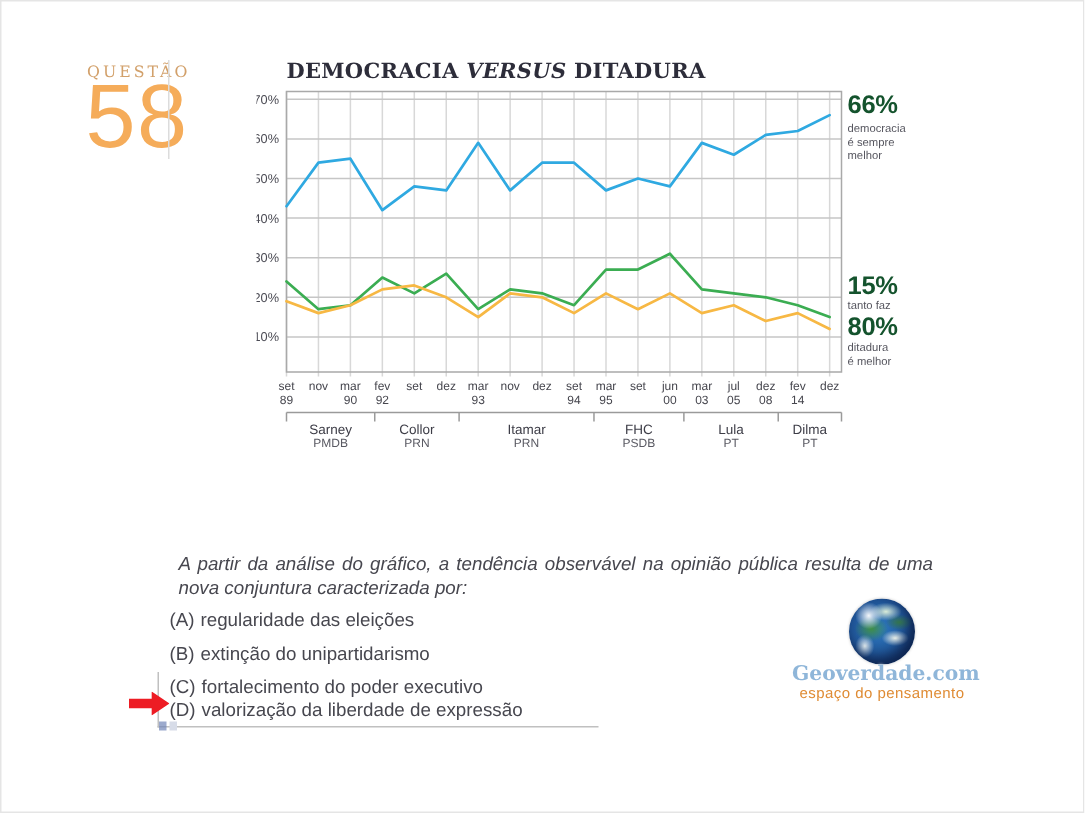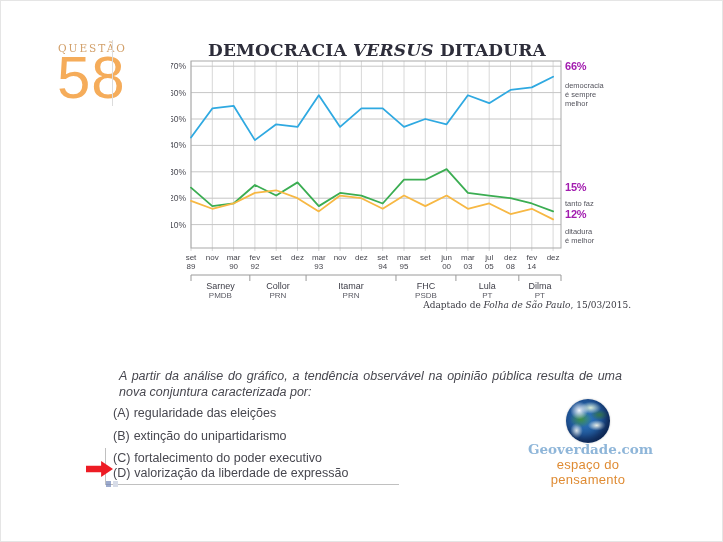--- a/index.html
+++ b/index.html
@@ -5,27 +5,27 @@
   html,body{margin:0;padding:0;background:#fff;}
   .slide{position:relative;width:723px;height:542px;background:#fff;border:1px solid #e5e5e5;
          font-family:"Liberation Sans",sans-serif;overflow:hidden;box-sizing:border-box;}
   
   .q-label{position:absolute;left:57px;top:41px;font-family:"DejaVu Serif",serif;font-size:10.5px;
            letter-spacing:2px;color:#D2A06A;}
   .q-number{position:absolute;left:56px;top:47px;font-size:60px;line-height:1;color:#F5AC5A;
             font-family:"Liberation Sans",sans-serif;letter-spacing:1px;}
   .q-divider{position:absolute;left:111px;top:39px;width:1px;height:66px;background:#dcdcdc;}
   
-  .chart-title{position:absolute;left:190px;top:39px;width:372px;text-align:center;
-               font-family:"DejaVu Serif",serif;font-weight:bold;font-size:17px;color:#2D2D3A;letter-spacing:.2px;}
+  .chart-title{position:absolute;left:190px;top:39px;width:372px;text-align:left;
+               font-family:"DejaVu Serif",serif;font-weight:bold;font-size:14px;color:#2D2D3A;letter-spacing:.2px;}
   .chart-title .it{font-style:italic;}
   svg.chart{position:absolute;left:170px;top:55px;}
   svg.chart text{font-family:"Liberation Sans",sans-serif;}
   .endlabels{position:absolute;left:564px;top:55px;width:72px;height:200px;}
-  .end-big{position:absolute;left:0;font-size:11px;font-weight:700;color:#a21caf;letter-spacing:-.2px;}
+  .end-big{position:absolute;left:0;font-size:17px;font-weight:700;color:#14532d;letter-spacing:-.2px;}
   .end-small{position:absolute;left:0;font-size:7.5px;line-height:9px;color:#55555e;}
   .source{position:absolute;left:360px;top:299px;width:270px;text-align:right;
           font-family:"DejaVu Serif",serif;font-size:9px;color:#3a3a42;}
   
   .para{position:absolute;left:118px;width:503px;margin:0;font-size:12.5px;line-height:15.6px;
         color:#47474f;text-align:justify;}
   .p1{top:317px;} .p2{top:368px;font-style:italic;}
   .options{position:absolute;left:112px;top:404px;width:400px;height:95px;font-size:12.5px;color:#47474f;}
   .opt{position:absolute;left:0;white-space:nowrap;text-align:center;}
   .opt .k{margin-right:4px;}
@@ -43,21 +43,21 @@
       radial-gradient(ellipse 15px 11px at 34% 46%, #3f8f47 0%, rgba(63,143,71,0) 75%),
       radial-gradient(ellipse 12px 7px at 70% 60%, #ecf2ec 0%, rgba(236,242,236,0) 75%),
       radial-gradient(ellipse 9px 11px at 24% 72%, #dfe9ee 0%, rgba(223,233,238,0) 70%),
       radial-gradient(ellipse 12px 7px at 76% 36%, #35764d 0%, rgba(53,118,77,0) 75%),
       radial-gradient(circle at 45% 45%, #2e7bc4 0%, #1d4e8f 60%, #0d2c5e 100%);
     box-shadow: inset -4px -5px 7px rgba(0,0,25,.45), 0 0 2px rgba(0,0,0,.25);}
   .logo-site{position:absolute;left:527px;top:440px;width:120px;text-align:center;
       font-family:"DejaVu Serif",serif;font-weight:bold;font-size:13.5px;color:#8FB6D9;
       text-shadow:0 0 2px rgba(255,255,255,.9);}
   .logo-tag{position:absolute;left:527px;top:456px;width:120px;text-align:center;
-      font-size:13px;letter-spacing:.3px;color:#DF8B33;}
+      font-size:10px;letter-spacing:.3px;color:#DF8B33;}
 </style>
 </head>
 <body>
 
 <div class="slide">
 
   <div class="q-label">QUESTÃO</div>
   <div class="q-number">58</div>
   <div class="q-divider"></div>
 
@@ -155,28 +155,27 @@
     <div class="end-big" style="top:4px">66%</div>
     <div class="end-small" style="top:25px">
       <div>democracia</div>
       <div>é sempre</div>
       <div>melhor</div>
     </div>
     <div class="end-big" style="top:125px">15%</div>
     <div class="end-small" style="top:143px">
       <div>tanto faz</div>
     </div>
-    <div class="end-big" style="top:152px">12%</div>
+    <div class="end-big" style="top:152px">80%</div>
     <div class="end-small" style="top:171px">
       <div>ditadura</div>
       <div>é melhor</div>
     </div>
   </div>
 
-  <div class="source"><span>Adaptado de </span><i>Folha de São Paulo</i><span>, 15/03/2015.</span></div>
 
   <p class="para p2">A partir da análise do gráfico, a tendência observável na opinião pública resulta de uma nova conjuntura caracterizada por:</p>
 
   <div class="options">
     <div class="opt" style="top:1px"><span class="k">(A)</span><span>regularidade das eleições</span></div>
     <div class="opt" style="top:23.5px"><span class="k">(B)</span><span>extinção do unipartidarismo</span></div>
     <div class="opt" style="top:46px"><span class="k">(C)</span><span>fortalecimento do poder executivo</span></div>
     <div class="opt" style="top:61px"><span class="k">(D)</span><span>valorização da liberdade de expressão</span></div>
   </div>
 

